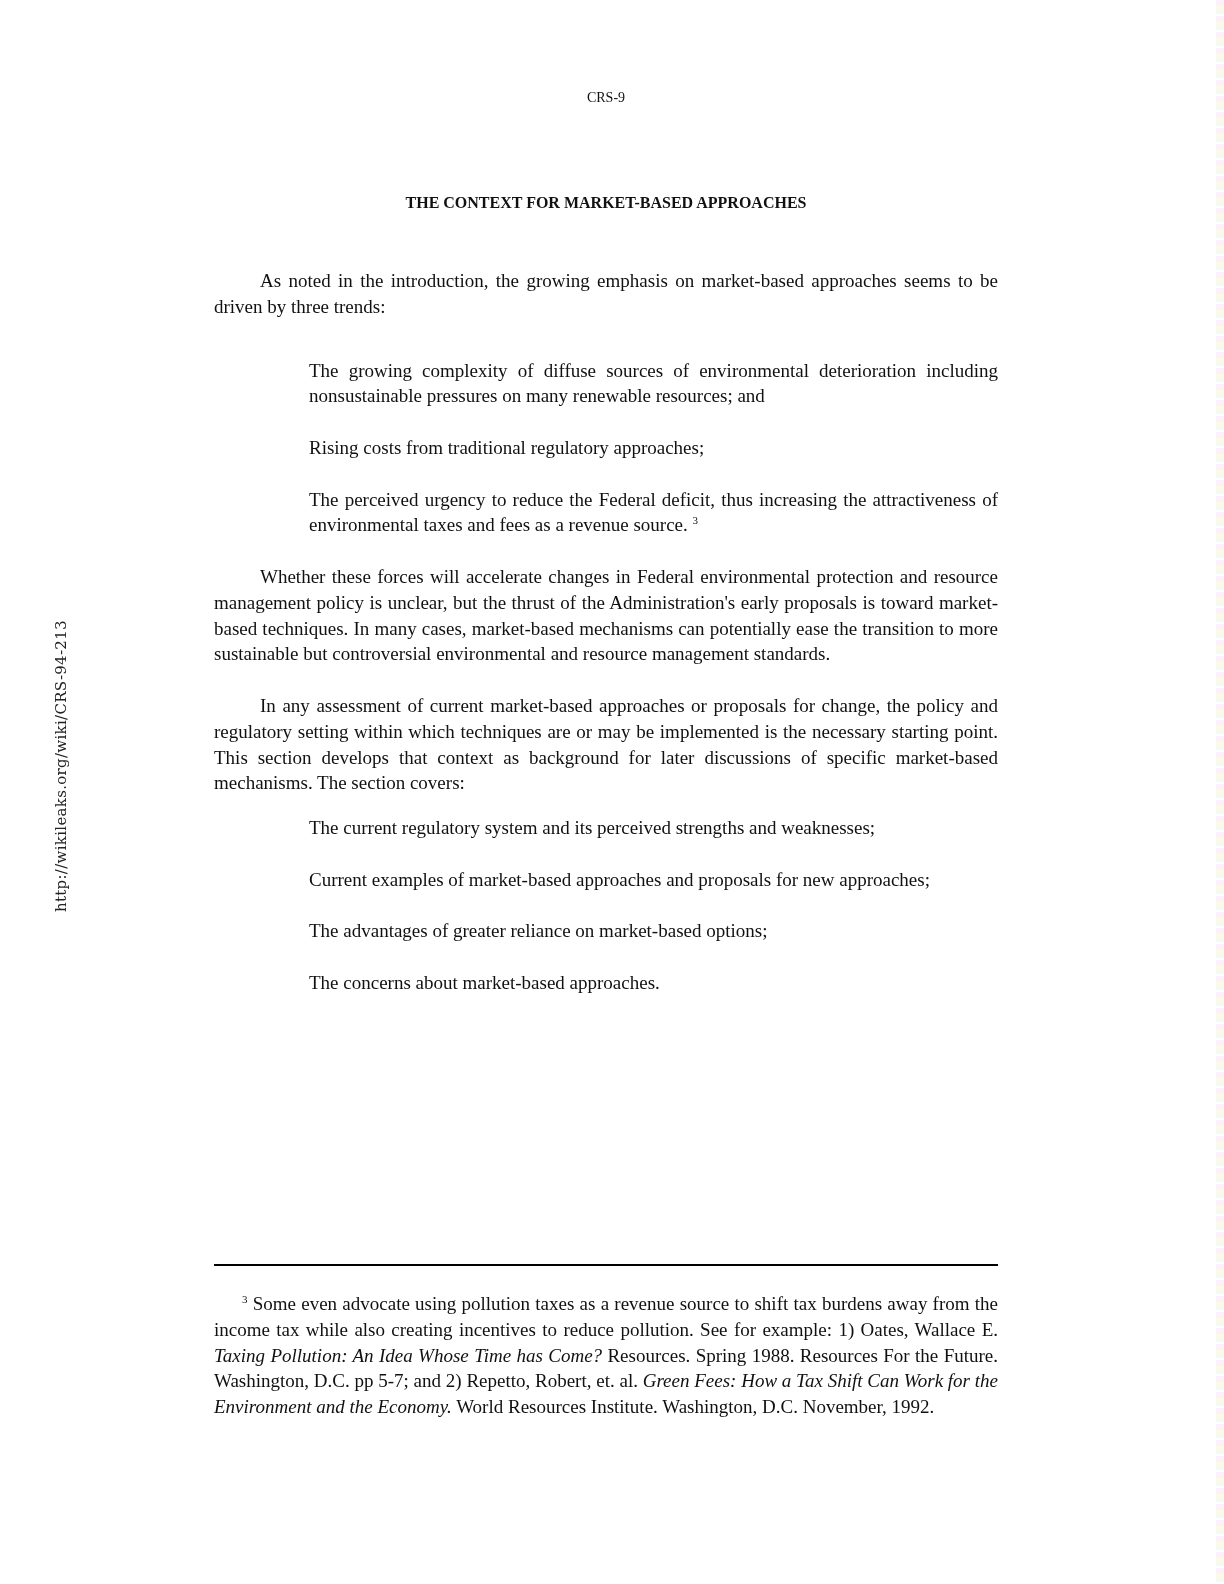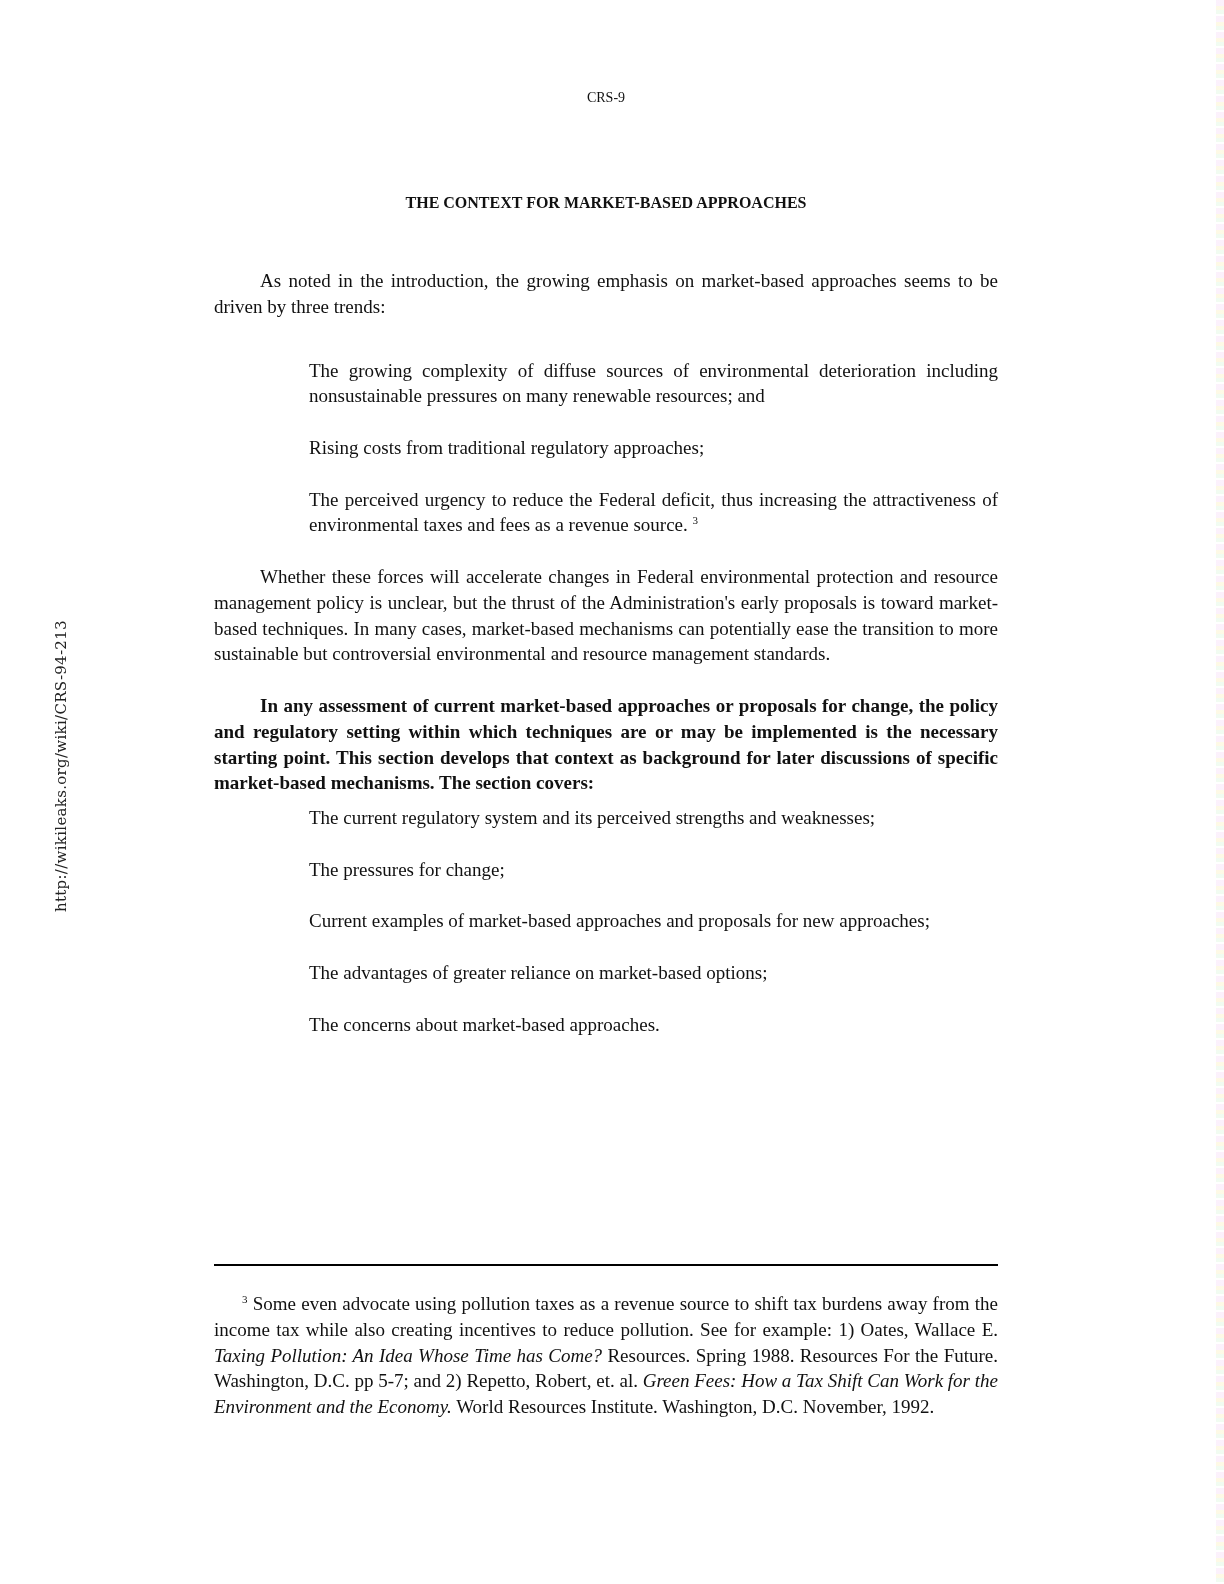--- a/index.html
+++ b/index.html
@@ -54,24 +54,23 @@
 
 <div class="content" style="top:268px;">
   <p class="p" style="margin-bottom:38px;">As noted in the introduction, the growing emphasis on market-based approaches seems to be driven by three trends:</p>
 
   <p class="li">The growing complexity of diffuse sources of environmental deterioration including nonsustainable pressures on many renewable resources; and</p>
   <p class="li">Rising costs from traditional regulatory approaches;</p>
   <p class="li"><span>The perceived urgency to reduce the Federal deficit, thus increasing the attractiveness of environmental taxes and fees as a revenue source.</span> <sup>3</sup></p>
 
   <p class="p" style="margin-bottom:25.8px;">Whether these forces will accelerate changes in Federal environmental protection and resource management policy is unclear, but the thrust of the Administration's early proposals is toward market-based techniques.  In many cases, market-based mechanisms can potentially ease the transition to more sustainable but controversial environmental and resource management standards.</p>
 
-  <p class="p" style="margin-bottom:9px;font-weight:bold;">In any assessment of current market-based approaches or proposals for change, the policy and regulatory setting within which techniques are or may be implemented is the necessary starting point.  This section develops that context as background for later discussions of specific market-based mechanisms.  The section covers:</p>
+  <p class="p" style="margin-bottom:19px;">In any assessment of current market-based approaches or proposals for change, the policy and regulatory setting within which techniques are or may be implemented is the necessary starting point.  This section develops that context as background for later discussions of specific market-based mechanisms.  The section covers:</p>
 
   <p class="li">The current regulatory system and its perceived strengths and weaknesses;</p>
-  <p class="li">The pressures for change;</p>
   <p class="li">Current examples of market-based approaches and proposals for new approaches;</p>
   <p class="li">The advantages of greater reliance on market-based options;</p>
   <p class="li">The concerns about market-based approaches.</p>
 </div>
 
 <div class="rule"></div>
 
 <div class="fn">
   <sup>3</sup>
   <span>Some even advocate using pollution taxes as a revenue source to shift tax burdens away from the income tax while also creating incentives to reduce pollution.  See for example: 1) Oates, Wallace E.  </span><i>Taxing Pollution: An Idea Whose Time has Come?</i><span>  Resources.  Spring 1988.  Resources For the Future.  Washington, D.C.  pp 5-7;  and 2) Repetto, Robert, et. al. </span><i>Green Fees: How a Tax Shift Can Work for the Environment and the Economy.</i><span>  World Resources Institute.  Washington, D.C.  November, 1992.</span>

